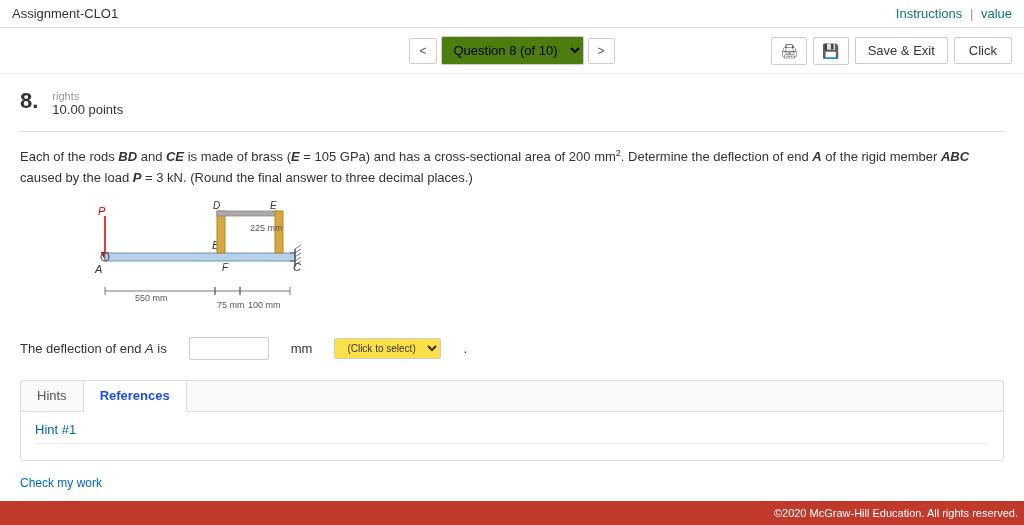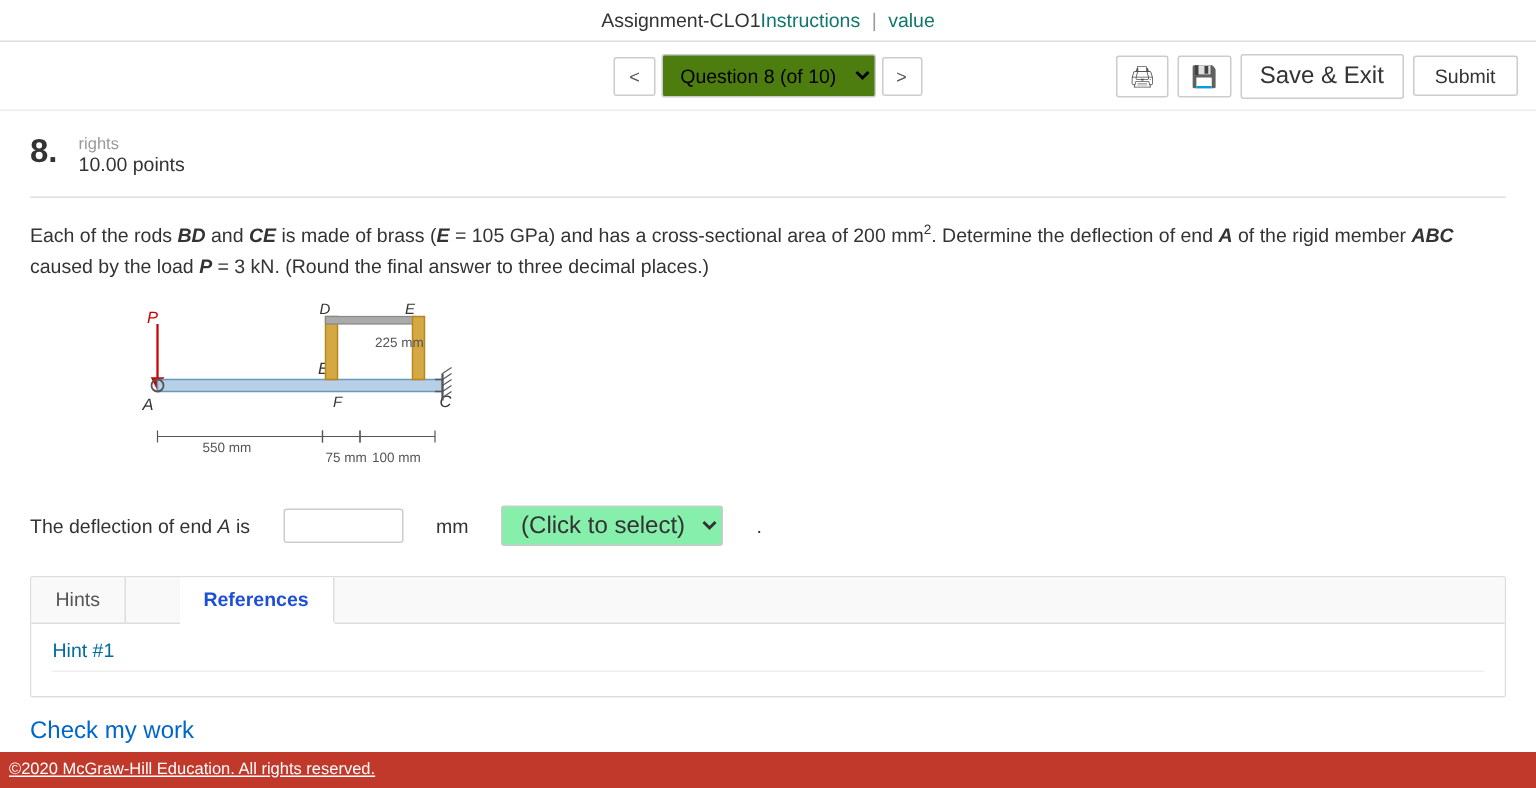--- a/index.html
+++ b/index.html
@@ -1,21 +1,21 @@
 <!DOCTYPE html>
 <html><head>
   <meta charset="utf-8">
   <style>
     * { box-sizing: border-box; margin: 0; padding: 0; }
     body { font-family: Arial, sans-serif; font-size: 13px; background: #fff; color: #333; }
 
     
     .top-bar {
       display: flex;
-      justify-content: center;
+      justify-content: space-between;
       align-items: center;
       padding: 6px 12px;
       border-bottom: 1px solid #ddd;
       background: #fff;
     }
     .top-bar-left { font-size: 13px; color: #333; font-weight: normal; }
     .top-bar-right { font-size: 13px; }
     .top-bar-right a { color: #0f766e; text-decoration: none; }
     .top-bar-right span { color: #999; margin: 0 4px; }
 
@@ -65,21 +65,21 @@
       cursor: pointer;
       border-radius: 2px;
       font-size: 14px;
       color: #555;
     }
     .save-exit-btn {
       background: #fff;
       border: 1px solid #ccc;
       padding: 5px 12px;
       cursor: pointer;
-      font-size: 16px;
+      font-size: 13px;
       border-radius: 2px;
       color: #333;
     }
     .submit-btn {
       background: #fff;
       border: 1px solid #ccc;
       padding: 5px 14px;
       cursor: pointer;
       font-size: 13px;
       border-radius: 2px;
@@ -156,38 +156,37 @@
       width: 80px;
       border: 1px solid #ccc;
       padding: 3px 6px;
       font-size: 13px;
       border-radius: 2px;
     }
     .unit-text { color: #333; }
     .click-select {
       border: 1px solid #ccc;
       padding: 3px 8px;
-      font-size: 16px;
-      border-radius: 2px;
-      background: #86efac;
+      font-size: 10px;
+      border-radius: 2px;
+      background: #fde047;
       cursor: pointer;
       color: #333;
     }
 
     
     .tabs-container {
       border: 1px solid #ddd;
       border-radius: 2px;
       margin-bottom: 14px;
     }
     .tabs-header {
       display: flex;
       border-bottom: 1px solid #ddd;
       background: #f9f9f9;
-      gap: 36px;
     }
     .tab {
       padding: 7px 16px;
       font-size: 13px;
       cursor: pointer;
       color: #555;
       border-right: 1px solid #ddd;
     }
     .tab.active {
       background: #fff;
@@ -212,34 +211,33 @@
       margin: 6px 0;
     }
 
     
     .check-my-work {
       margin-top: 8px;
     }
     .check-link {
       color: #0066cc;
       text-decoration: none;
-      font-size: 16px;
+      font-size: 12px;
     }
 
     
     .footer {
       background: #c0392b;
       color: #fff;
-      text-align: left;
+      text-align: right;
       font-size: 11px;
       padding: 6px;
       position: fixed;
       bottom: 0;
       width: 100%;
-      text-decoration: underline;
     }
   </style>
 </head>
 <body>
 
 <div class="top-bar">
   <span class="top-bar-left">Assignment-CLO1</span>
   <div class="top-bar-right">
     <a href="#">Instructions</a>
     <span>|</span>
@@ -250,21 +248,21 @@
 <div class="nav-bar">
   <div class="nav-center">
     <button class="nav-btn">&lt;</button>
     <select class="nav-select"><option>Question 8 (of 10)</option></select>
     <button class="nav-btn">&gt;</button>
   </div>
   <div class="nav-bar-right">
     <button class="icon-btn">🖨</button>
     <button class="icon-btn">💾</button>
     <button class="save-exit-btn">Save &amp; Exit</button>
-    <button class="submit-btn">Submit</button>
+    <button class="submit-btn">Click</button>
   </div>
 </div>
 
 <div class="main-content">
 
   <div class="question-header">
     <div>
       <div class="question-number">8.</div>
     </div>
     <div>

